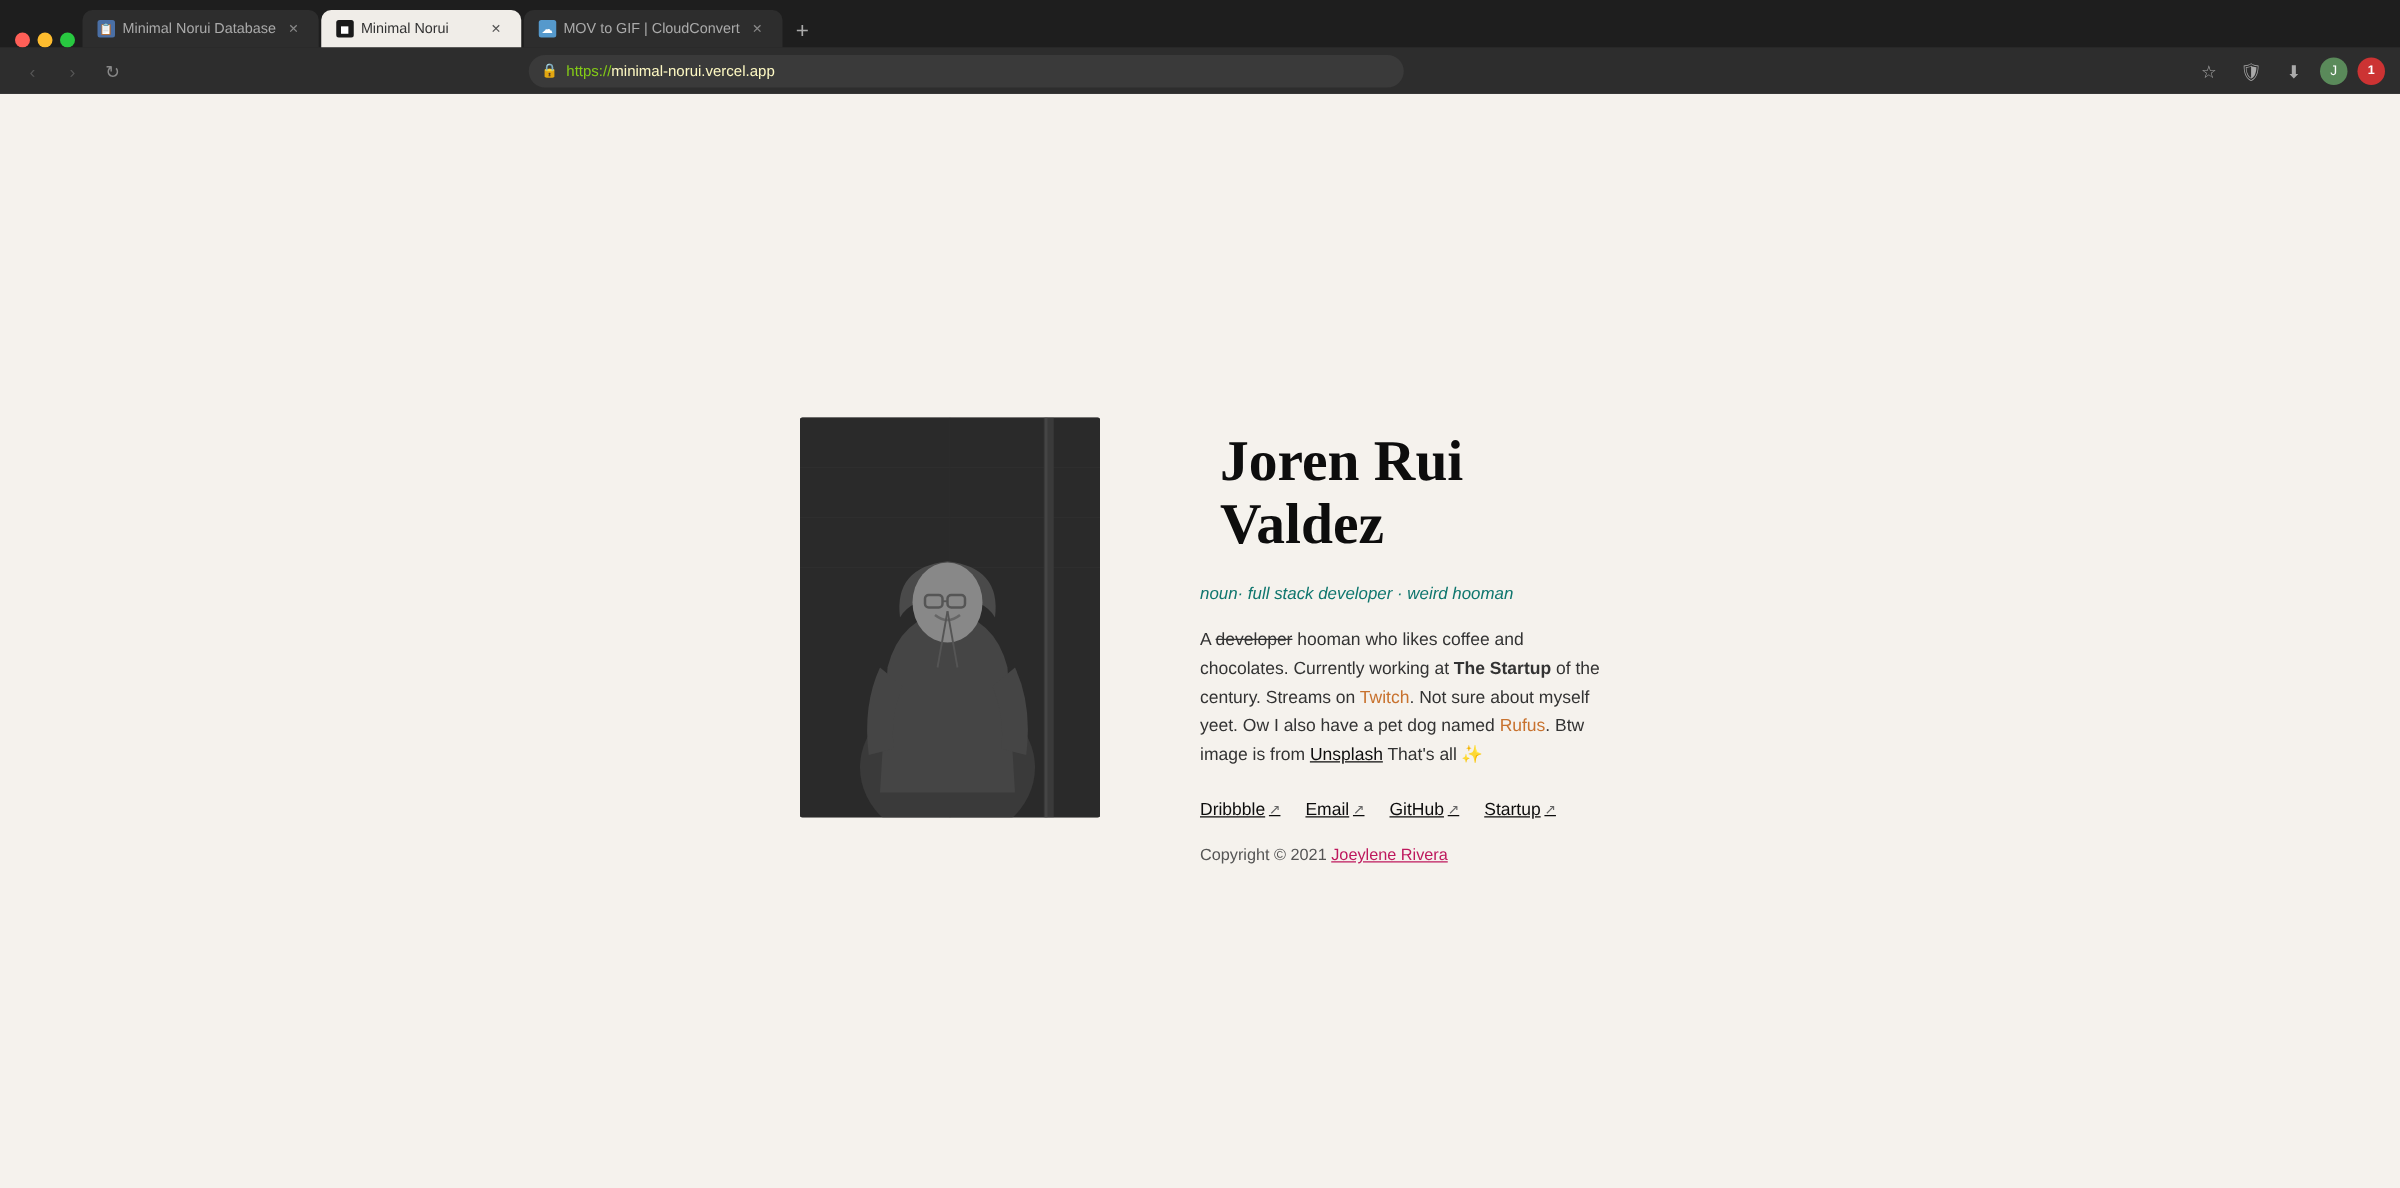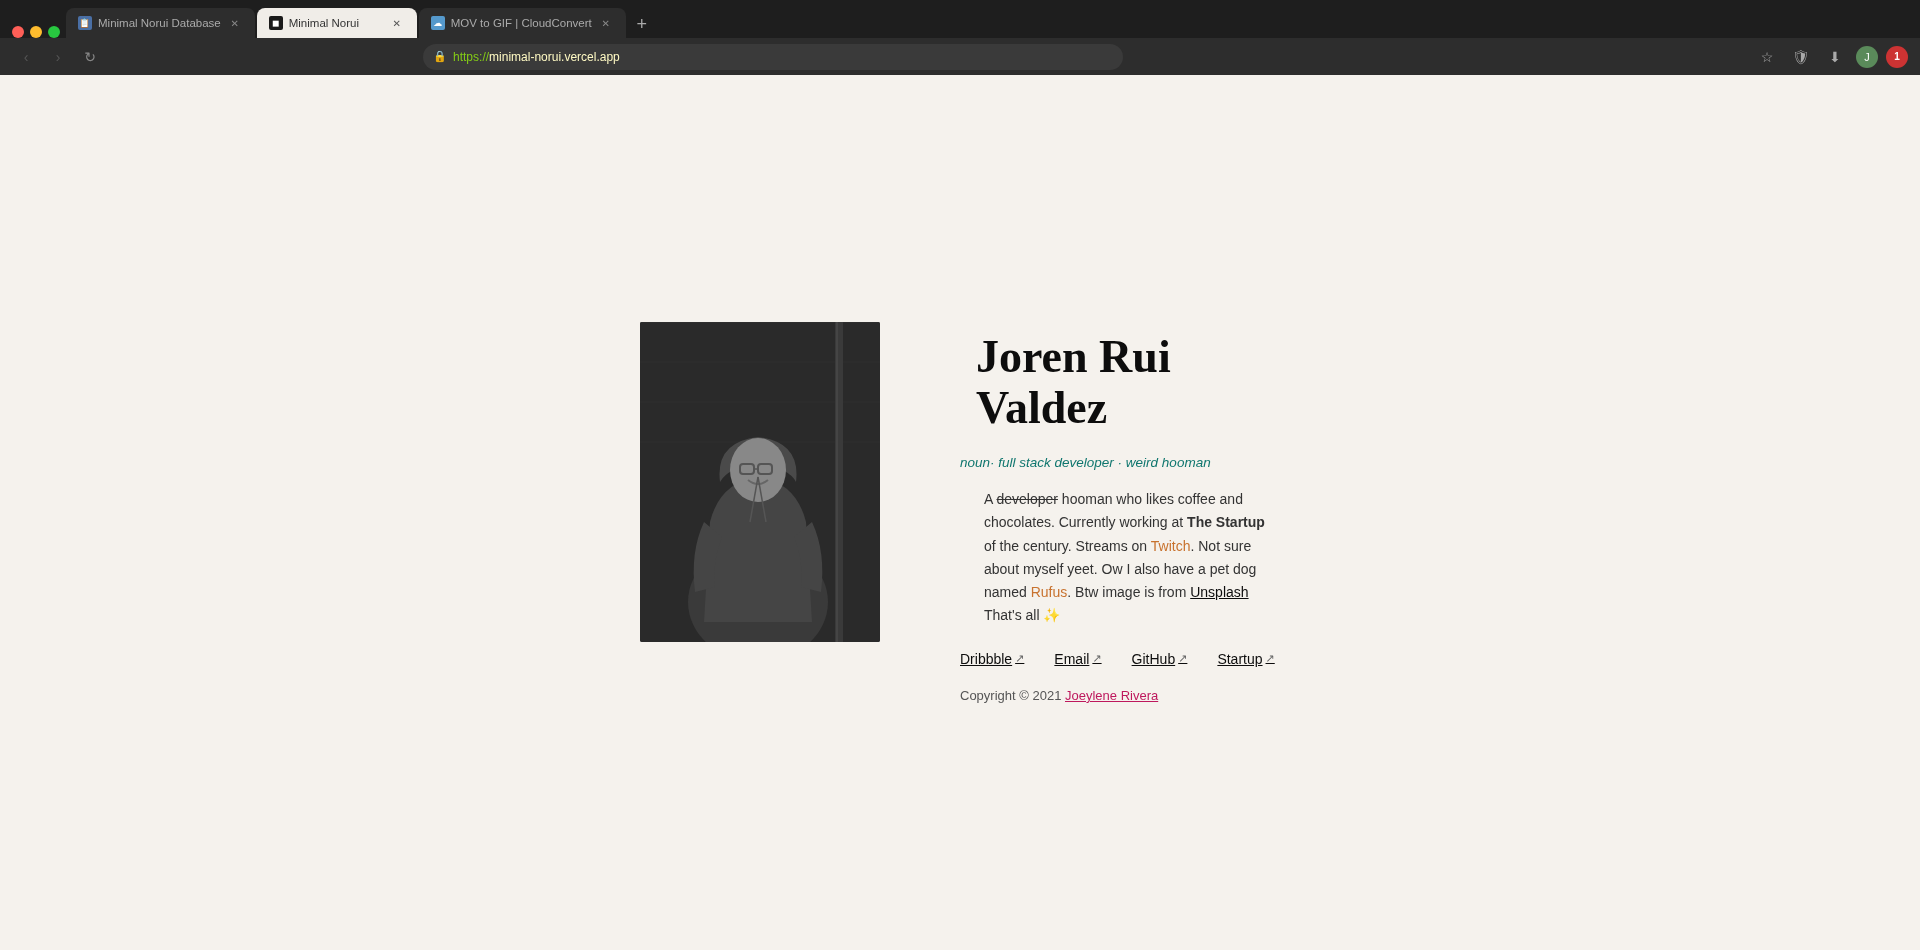--- a/index.html
+++ b/index.html
@@ -290,21 +290,20 @@
 
     .profile-subtitle .noun {
       font-style: italic;
     }
 
     .profile-description {
       font-size: 14px;
       color: #333;
       line-height: 1.65;
       margin-bottom: 24px;
-      margin-left: 24px;
     }
 
     .profile-description .strikethrough {
       text-decoration: line-through;
     }
 
     .profile-description .bold {
       font-weight: 700;
     }
 
@@ -313,21 +312,21 @@
       text-decoration: none;
     }
 
     .profile-description .unsplash-link {
       color: #0d0d0d;
       text-decoration: underline;
     }
 
     .social-links {
       display: flex;
-      gap: 30px;
+      gap: 20px;
       align-items: center;
       margin-bottom: 21px;
     }
 
     .social-link {
       font-size: 14px;
       color: #0d0d0d;
       text-decoration: underline;
       cursor: pointer;
       display: flex;

